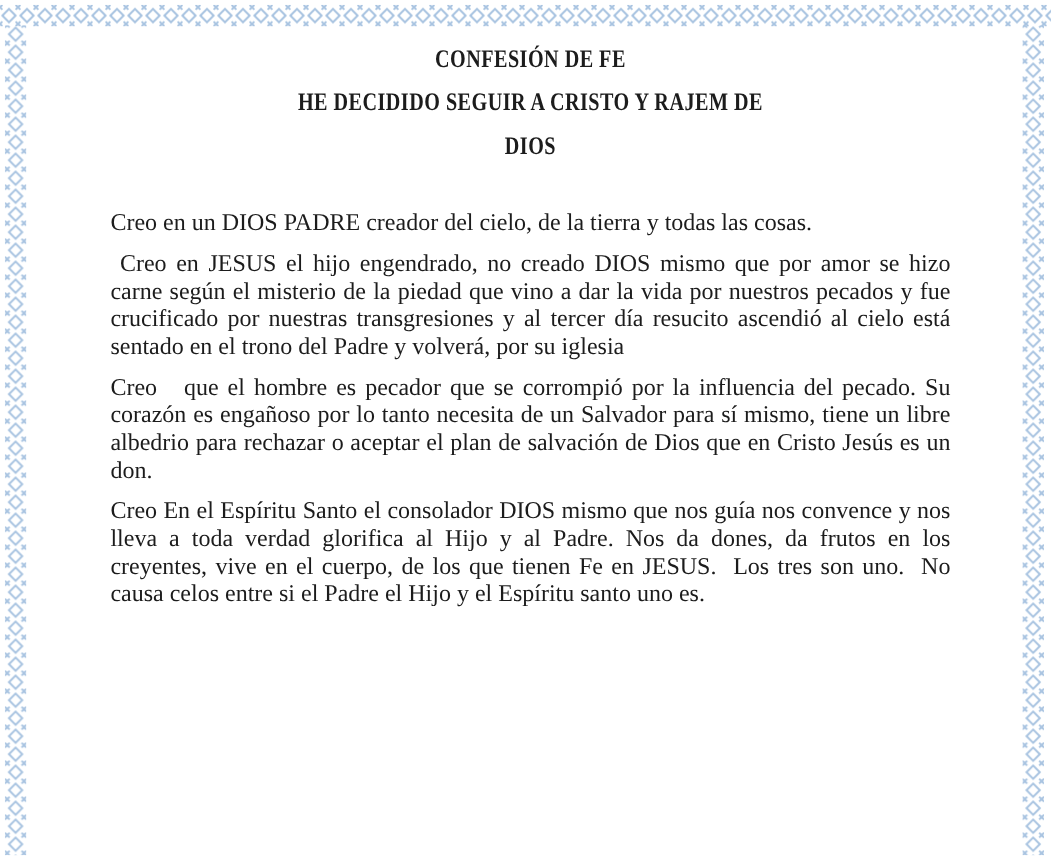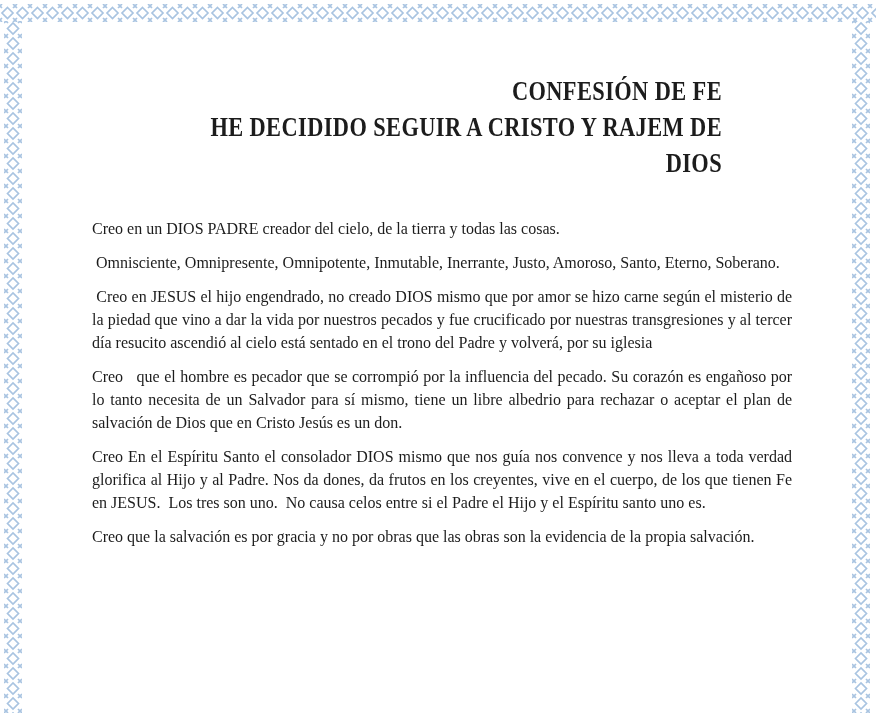--- a/index.html
+++ b/index.html
@@ -22,37 +22,37 @@
   .border-left  { left: 4px;   top: 21px; }
   .border-right { left: 852px; top: 21px; }
 
   .doc-content {
     position: absolute;
     left: 92px;
     top: 0;
     width: 700px;
   }
   .doc-title {
-    margin-top: 73px;
+    margin-top: 31px;
     margin-bottom: 36px;
-    text-align: right;
+    text-align: center;
     font-weight: bold;
-    font-size: 28px;
+    font-size: 21px;
     line-height: 36px;
     color: #1c1c1c;
     letter-spacing: 0.5px;
   }
   .doc-title .title-line {
     transform: scaleX(0.8);
     transform-origin: 50% 50%;
     white-space: nowrap;
   }
   .doc-body p {
     margin: 0 0 11px 0;
-    font-size: 16px;
+    font-size: 20px;
     line-height: 23px;
     color: #1c1c1c;
     text-align: justify;
     hyphens: none;
     -webkit-hyphens: none;
   }
 </style>
 </head>
 <body>
 
@@ -104,20 +104,18 @@
 <div class="doc-content">
 
   <div class="doc-title">
     <div class="title-line">CONFESIÓN DE FE</div>
     <div class="title-line">HE DECIDIDO SEGUIR A CRISTO Y RAJEM DE</div>
     <div class="title-line">DIOS</div>
   </div>
 
   <div class="doc-body">
     <p>Creo en un DIOS PADRE creador del cielo, de la tierra y todas las cosas.</p>
-    <p>&nbsp;Omnisciente, Omnipresente, Omnipotente, Inmutable, Inerrante, Justo, Amoroso, Santo, Eterno, Soberano.</p>
     <p>&nbsp;Creo en JESUS el hijo engendrado, no creado DIOS mismo que por amor se hizo carne según el misterio de la piedad que vino a dar la vida por nuestros pecados y fue crucificado por nuestras transgresiones y al tercer día resucito ascendió al cielo está sentado en el trono del Padre y volverá, por su iglesia</p>
     <p>Creo &nbsp; que el hombre es pecador que se corrompió por la influencia del pecado. Su corazón es engañoso por lo tanto necesita de un Salvador para sí mismo, tiene un libre albedrio para rechazar o aceptar el plan de salvación de Dios que en Cristo Jesús es un don.</p>
     <p>Creo En el Espíritu Santo el consolador DIOS mismo que nos guía nos convence y nos lleva a toda verdad glorifica al Hijo y al Padre. Nos da dones, da frutos en los creyentes, vive en el cuerpo, de los que tienen Fe en JESUS.&nbsp; Los tres son uno.&nbsp; No causa celos entre si el Padre el Hijo y el Espíritu santo uno es.</p>
-    <p>Creo que la salvación es por gracia y no por obras que las obras son la evidencia de la propia salvación.</p>
   </div>
 
 </div>
 
 </body></html>

